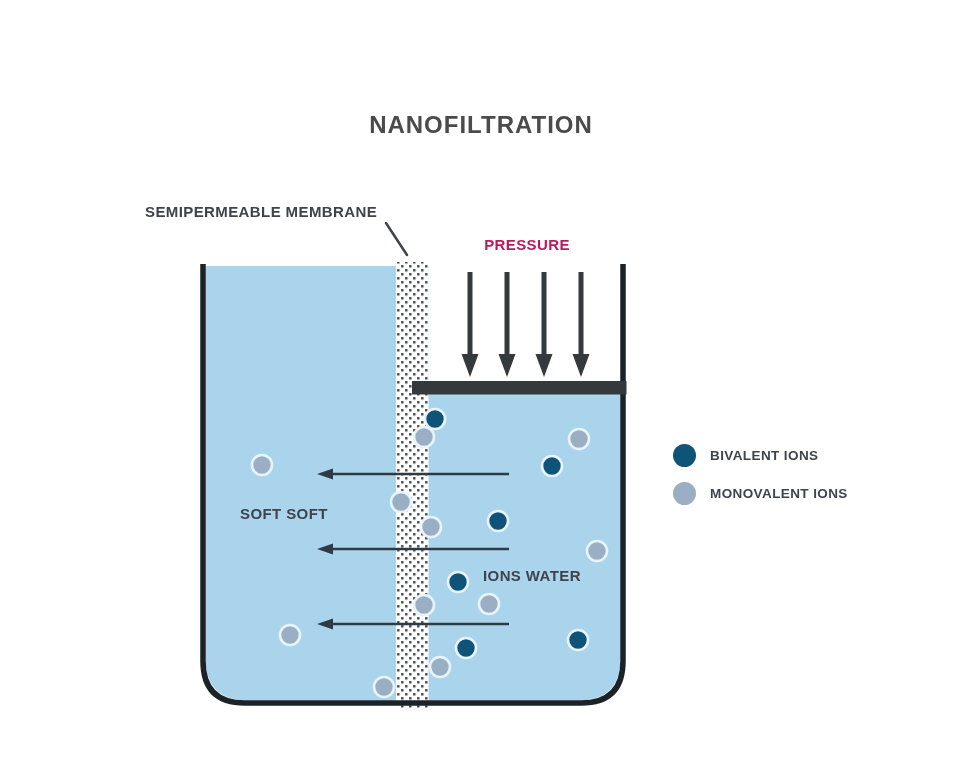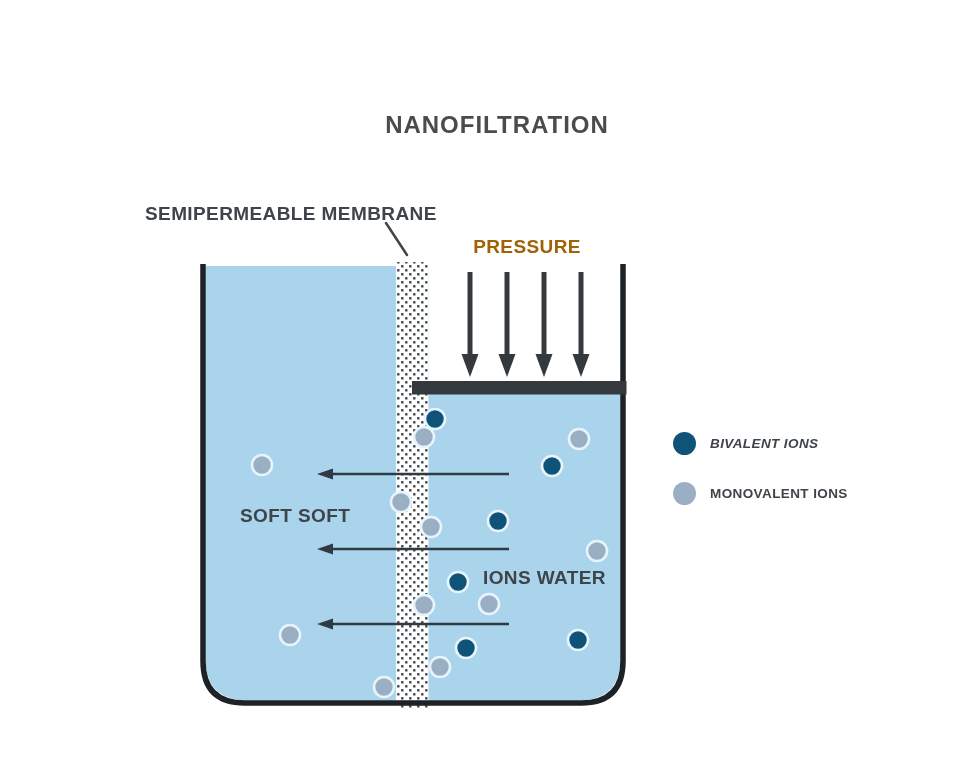--- a/index.html
+++ b/index.html
@@ -8,21 +8,21 @@
     width: 954px;
     height: 767px;
     background: #ffffff;
     font-family: "Liberation Sans", sans-serif;
     overflow: hidden;
   }
   svg.diagram { position: absolute; left: 0; top: 0; }
   .lbl {
     position: absolute;
     font-weight: bold;
-    font-size: 19px;
+    font-size: 15px;
     letter-spacing: 0.4px;
     color: #3e444a;
     white-space: nowrap;
   }
   .title {
     font-size: 24px;
     letter-spacing: 1px;
     color: #4b4b4b;
     transform: translateX(-50%);
   }
@@ -107,31 +107,31 @@
         <circle cx="489" cy="604" r="10" fill="#9bafc4" stroke="#e8f4fb" stroke-width="2.6"></circle>
         <circle cx="424" cy="605" r="10" fill="#9bafc4" stroke="#e8f4fb" stroke-width="2.6"></circle>
         <circle cx="290" cy="635" r="10" fill="#9bafc4" stroke="#e8f4fb" stroke-width="2.6"></circle>
         <circle cx="578" cy="640" r="10" fill="#0f5478" stroke="#e8f4fb" stroke-width="2.6"></circle>
         <circle cx="466" cy="648" r="10" fill="#0f5478" stroke="#e8f4fb" stroke-width="2.6"></circle>
         <circle cx="440" cy="667" r="10" fill="#9bafc4" stroke="#e8f4fb" stroke-width="2.6"></circle>
         <circle cx="384" cy="687" r="10" fill="#9bafc4" stroke="#e8f4fb" stroke-width="2.6"></circle>
       </g>
   </svg>
 
-  <div class="lbl title" style="left: 481px; top: 111px; color: rgb(75, 75, 75); margin-left: 16px;">NANOFILTRATION</div>
+  <div class="lbl title" style="left: 481px; top: 111px; color: rgb(75, 75, 75);">NANOFILTRATION</div>
 
   <div class="lbl" style="left: 145px; top: 203px; color: rgb(62, 68, 74);">SEMIPERMEABLE MEMBRANE</div>
 
-  <div class="lbl centered" style="left: 527px; top: 236px; color: #a16207;">PRESSURE</div>
+  <div class="lbl centered" style="left: 527px; top: 236px; color: #be185d;">PRESSURE</div>
 
   <div class="lbl" style="left: 240px; top: 505px; color: rgb(62, 68, 74);">SOFT SOFT</div>
 
   <div class="lbl" style="left: 483px; top: 567px; color: rgb(62, 68, 74);">IONS WATER</div>
 
-  <div class="legend-row" style="left:673px; top:432px;font-style:italic;">
+  <div class="legend-row" style="left:673px; top:444px;">
     <span class="legend-swatch" id="swatchBivalent" style="background: rgb(15, 84, 120);"></span>
     <span class="legend-label">BIVALENT IONS</span>
   </div>
   <div class="legend-row" style="left:673px; top:482px;">
     <span class="legend-swatch" id="swatchMonovalent" style="background: rgb(155, 175, 196);"></span>
     <span class="legend-label">MONOVALENT IONS</span>
   </div>
 
 </div>
 

